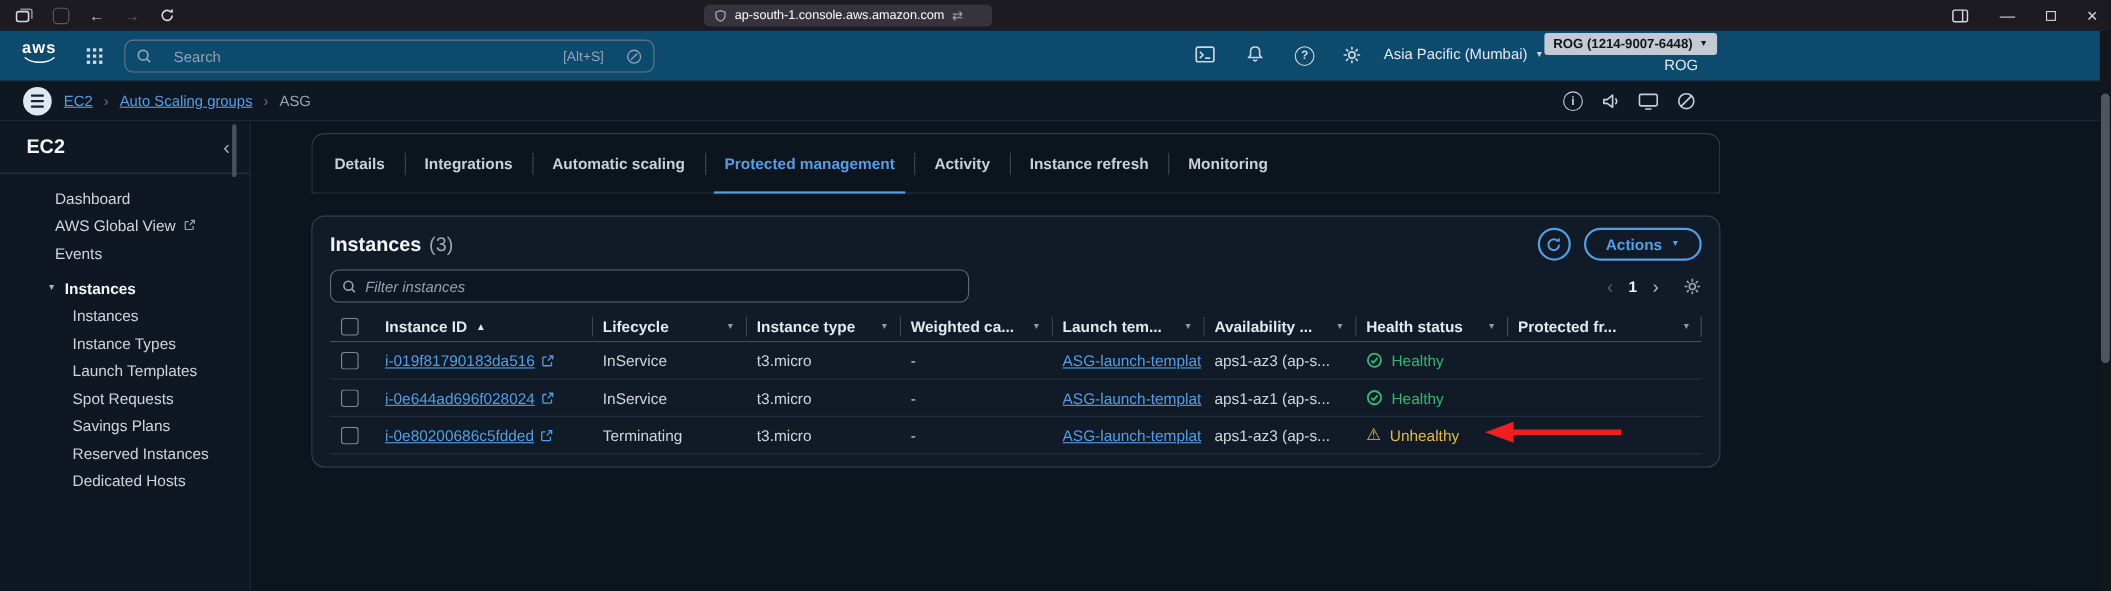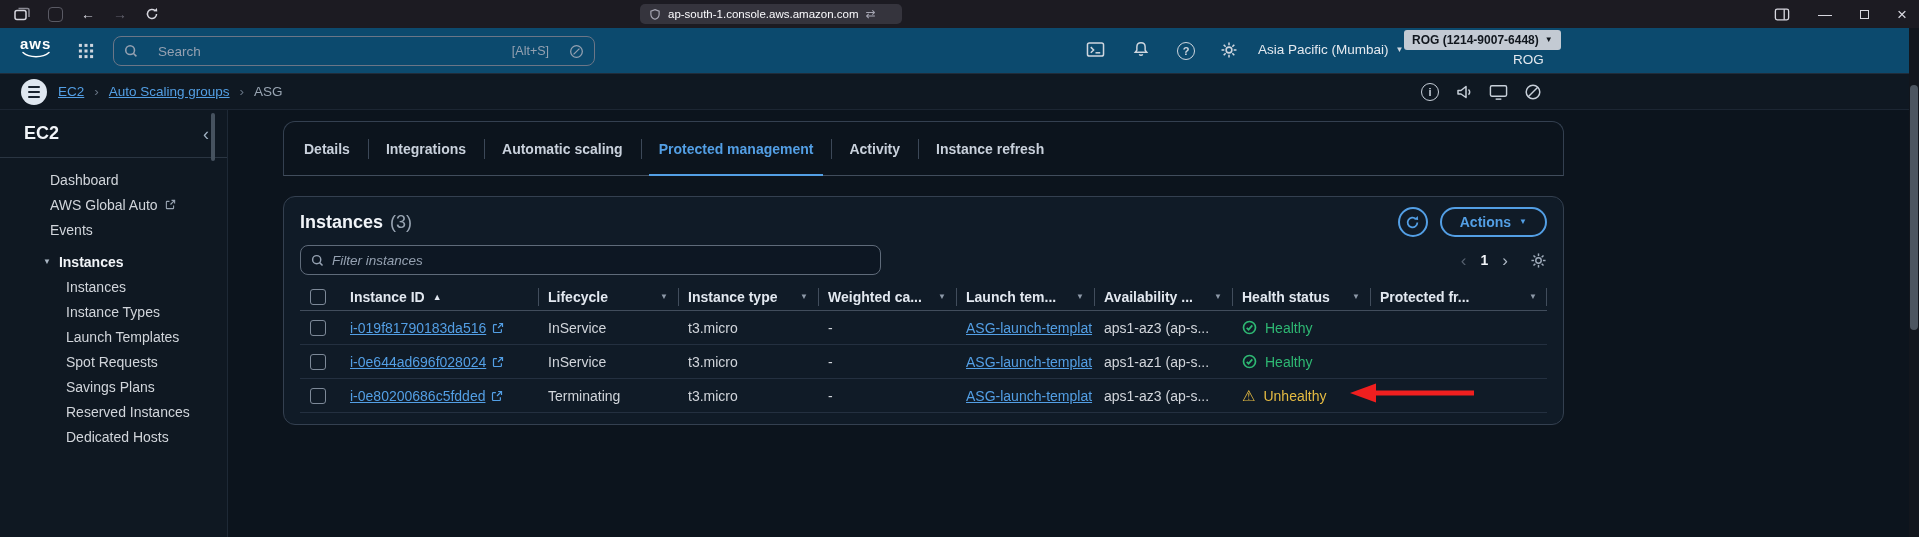--- a/index.html
+++ b/index.html
@@ -268,21 +268,21 @@
   <aside class="sidebar">
     <div class="sb-head">
       <span class="sb-title">EC2</span>
       <span class="sb-collapse">‹</span>
     </div>
     <div class="sb-list">
       <div class="sb-item">
           <span>Dashboard</span>
         </div>
       <div class="sb-item">
-        <span>AWS Global Auto</span>
+        <span>AWS Global View</span>
         <span class="ext-ic" style="display:flex;">
           <svg width="11" height="11" viewBox="0 0 16 16">
               <path d="M6.5 3.5H3a1 1 0 0 0-1 1V13a1 1 0 0 0 1 1h8.5a1 1 0 0 0 1-1V9.5" fill="none" stroke="currentColor" stroke-width="1.6"></path>
               <path d="M9.5 2H14v4.5" fill="none" stroke="currentColor" stroke-width="1.6"></path>
               <line x1="14" y1="2" x2="8" y2="8" stroke="currentColor" stroke-width="1.6"></line>
             </svg>
         </span>
       </div>
       <div class="sb-item">
           <span>Events</span>
@@ -329,20 +329,23 @@
           <span>Automatic scaling</span>
         </div>
       <div class="tab active">
           <span>Protected management</span>
         </div>
       <div class="tab">
           <span>Activity</span>
         </div>
       <div class="tab">
           <span>Instance refresh</span>
+        </div>
+      <div class="tab">
+          <span>Monitoring</span>
         </div>
     </div>
 
     <section class="panel">
       <div class="panel-head">
         <span class="panel-title">Instances</span>
         <span class="panel-count">(3)</span>
         <div class="head-actions">
           <span class="icon-btn">
             <svg width="15" height="15" viewBox="0 0 16 16">

